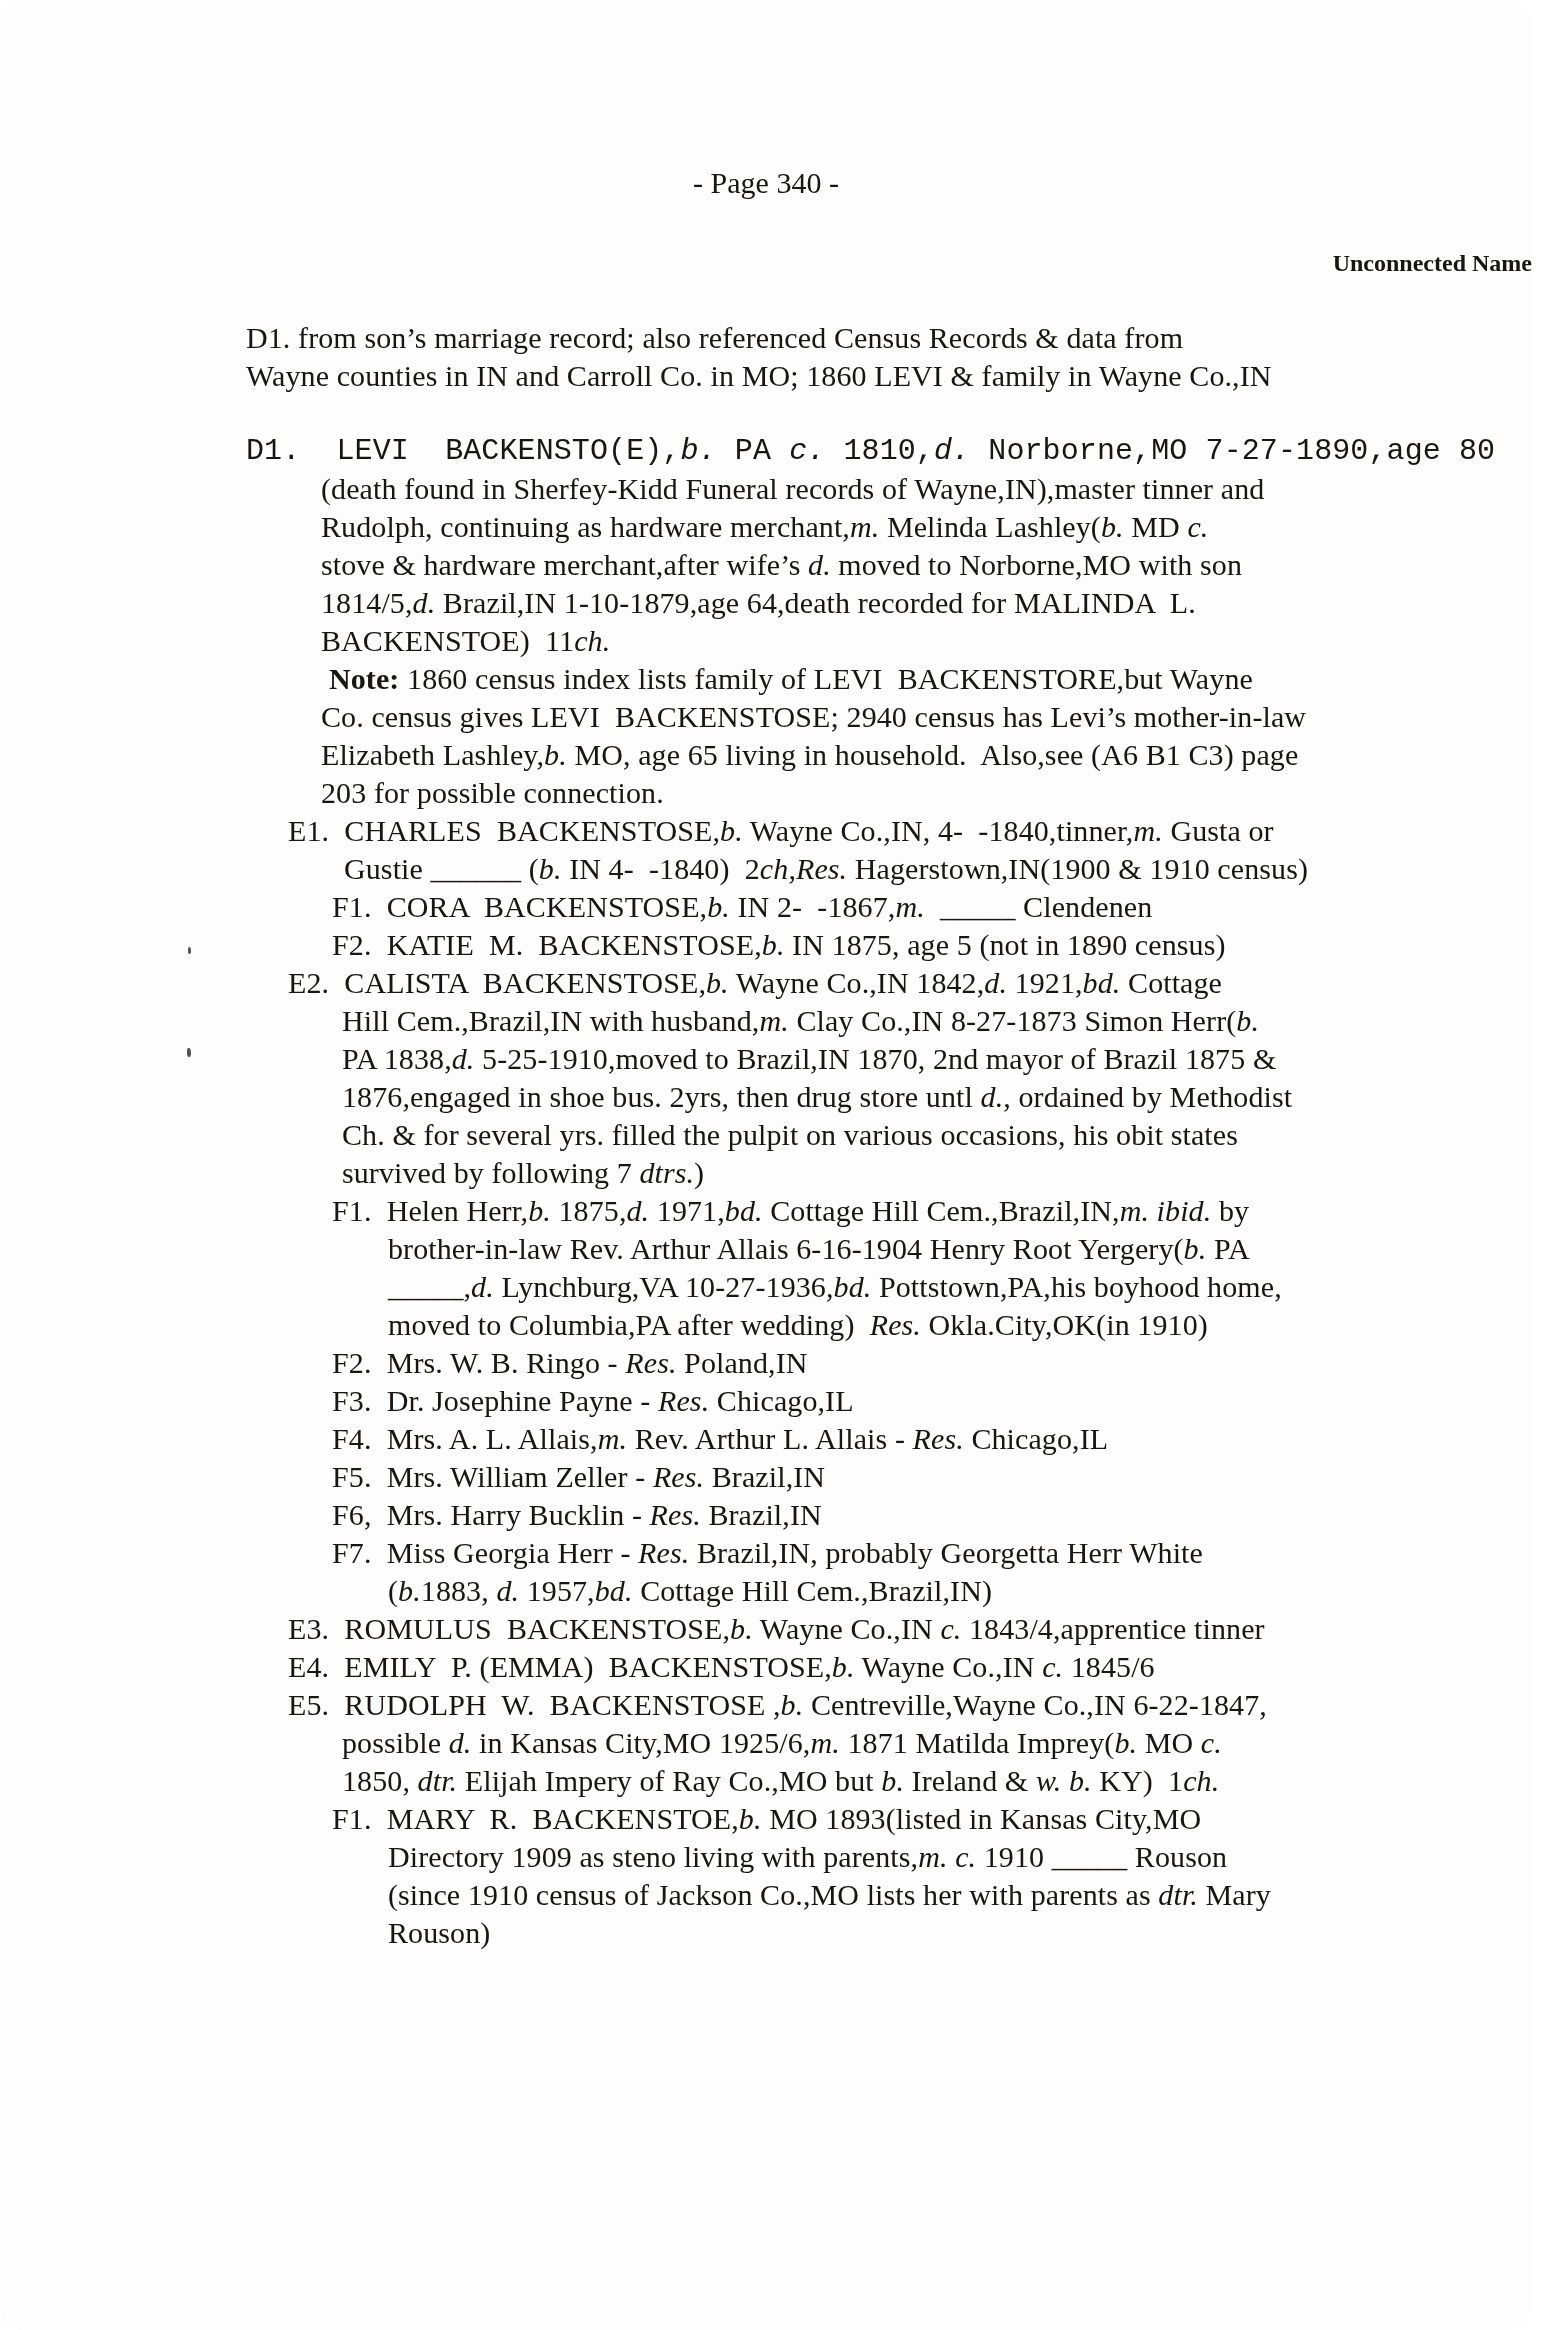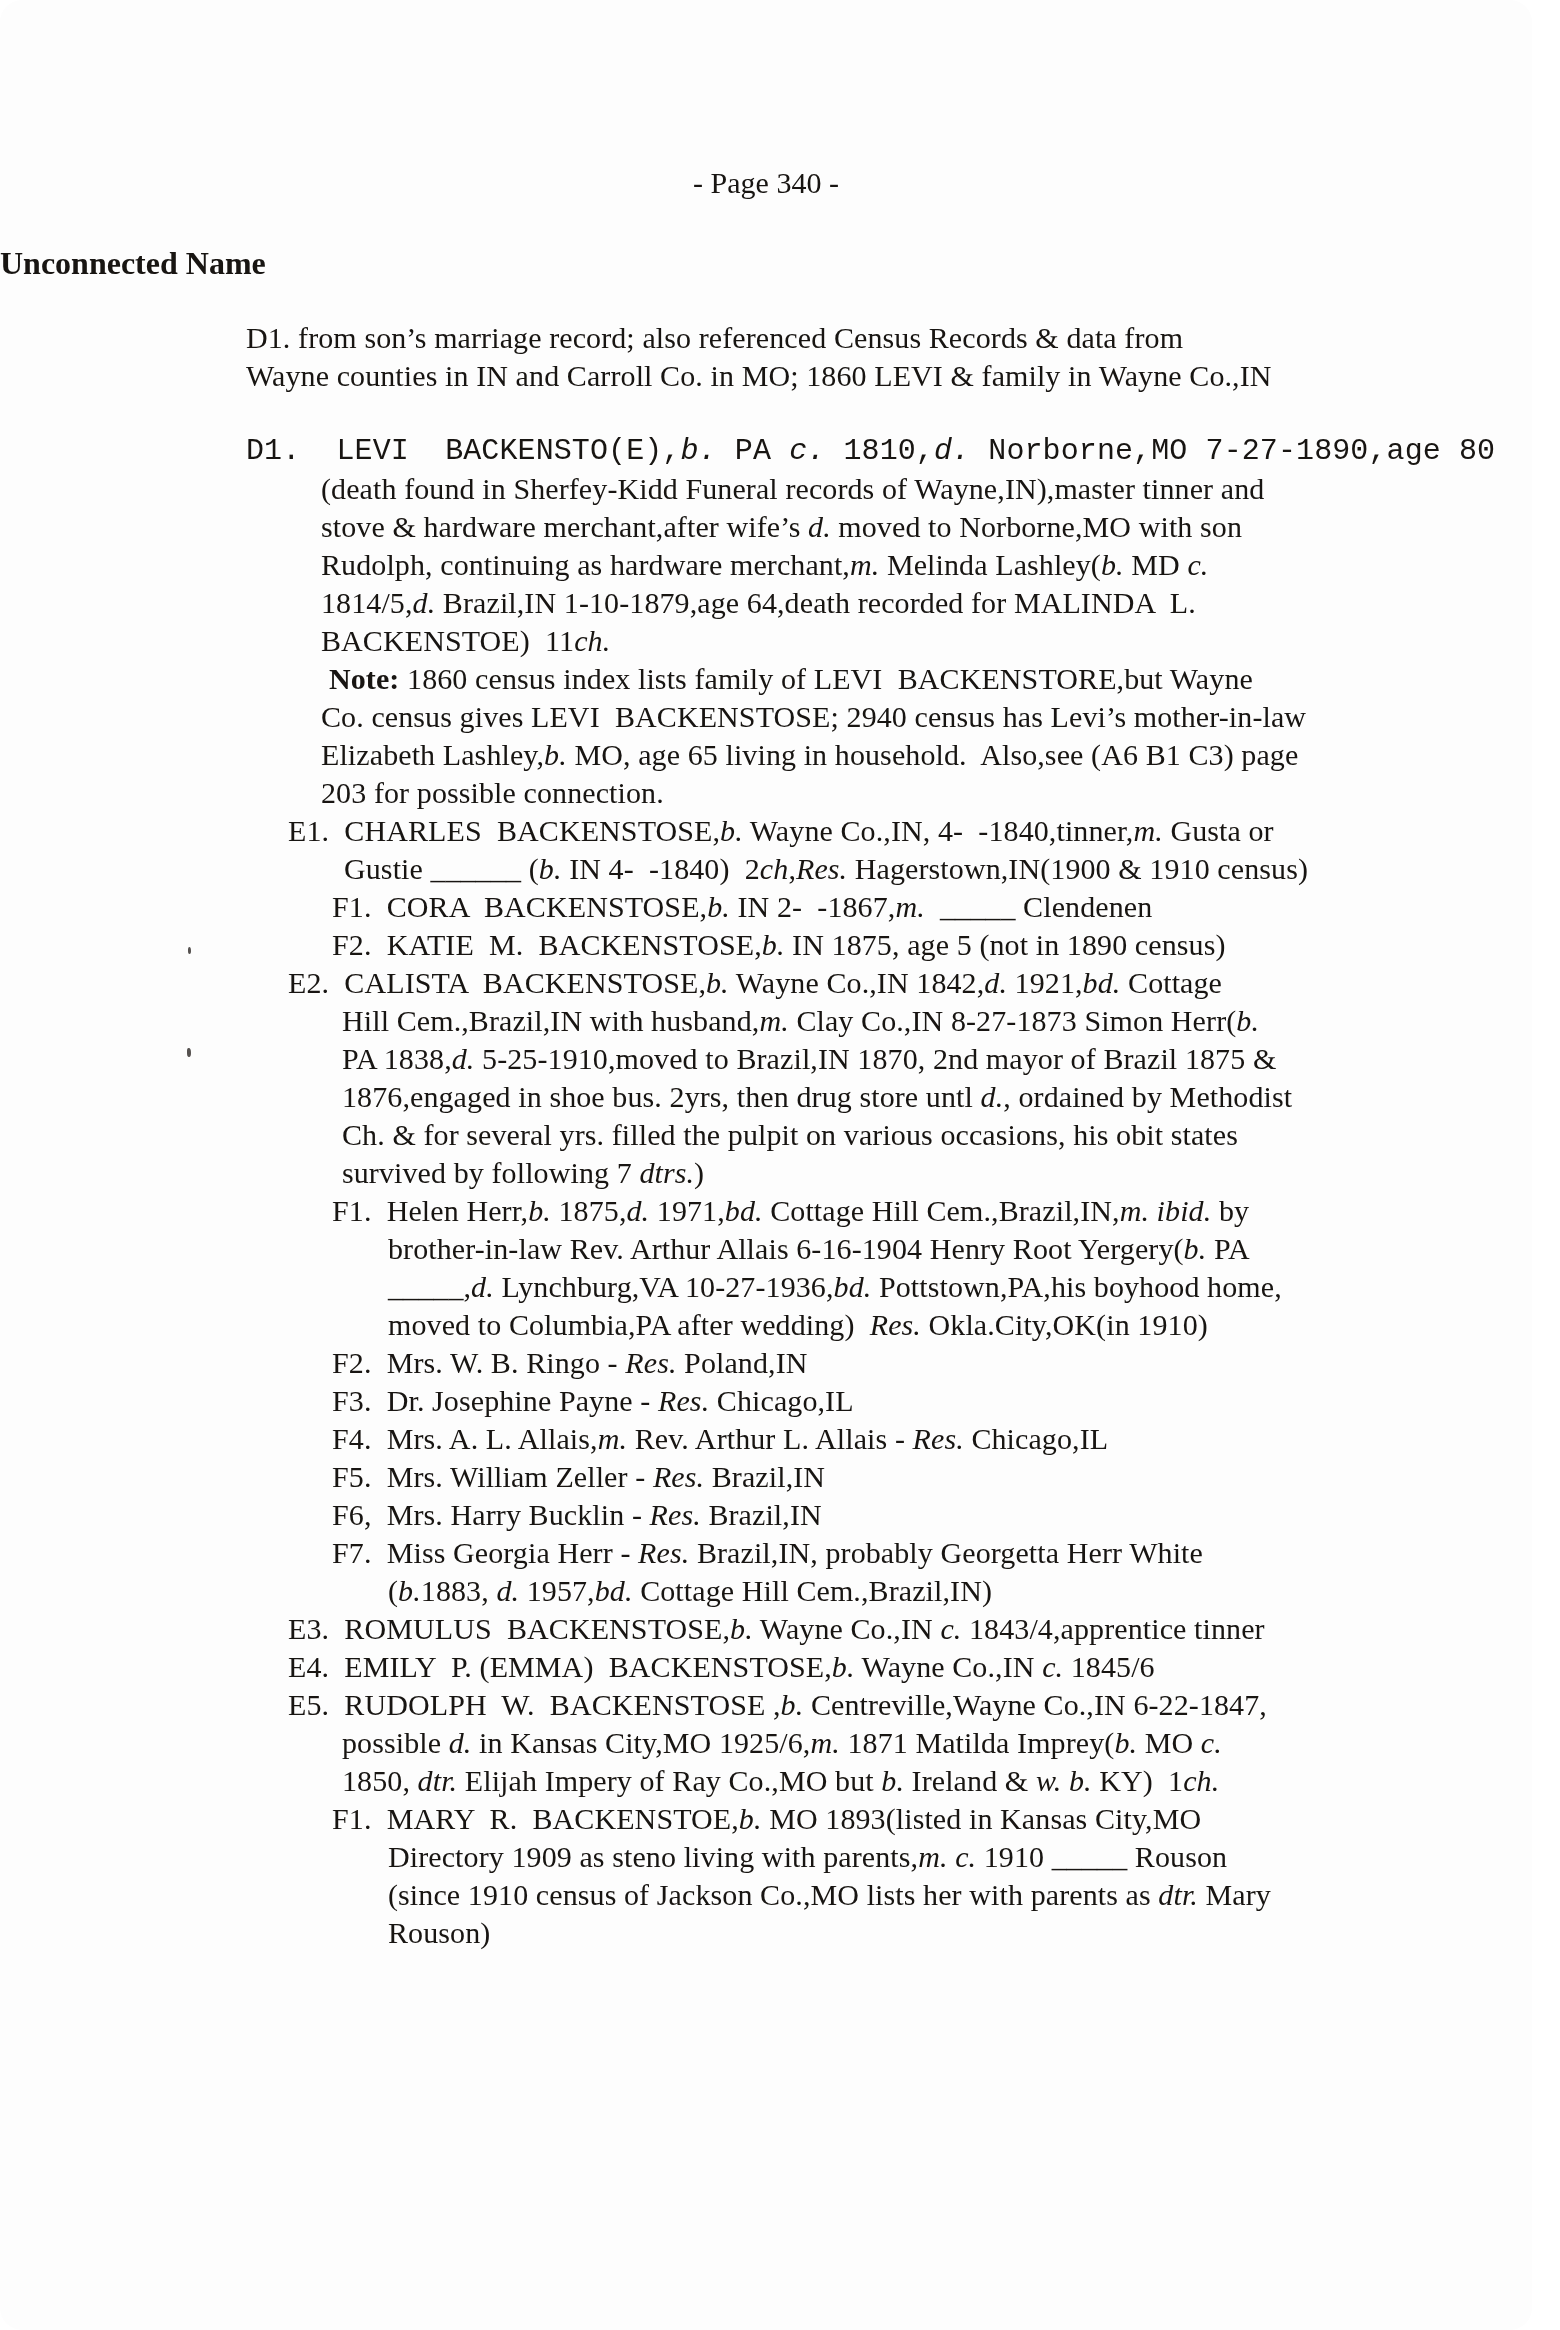--- a/index.html
+++ b/index.html
@@ -17,22 +17,22 @@
     border-radius: 22px;
   }
   .pagenum {
     padding-top: 164px;
     text-align: center;
     font-size: 30px;
     line-height: 38px;
   }
   .doc-title {
     margin-top: 42px;
-    text-align: left;
-    font-size: 32px;
+    text-align: right;
+    font-size: 24px;
     font-weight: bold;
     line-height: 38px;
   }
   .lines { margin-top: 37px; margin-left: 40px; }
   .line {
     font-size: 30px;
     line-height: 38px;
     white-space: pre-wrap;
     letter-spacing: 0.1px;
   }
@@ -63,22 +63,22 @@
 
   <div class="pagenum">- Page 340 -</div>
   <div class="doc-title">Unconnected Name</div>
 
   <div class="lines">
     <div class="line i0">D1. from son’s marriage record; also referenced Census Records &amp; data from</div>
     <div class="line i0">Wayne counties in IN and Carroll Co. in MO; 1860 LEVI &amp; family in Wayne Co.,IN</div>
 
     <div class="line i0 gap">D1.  LEVI  BACKENSTO(E),<i>b.</i> PA <i>c.</i> 1810,<i>d.</i> Norborne,MO 7-27-1890,age 80</div>
     <div class="line i0c">(death found in Sherfey-Kidd Funeral records of Wayne,IN),master tinner and</div>
+    <div class="line i0c">Rudolph, continuing as hardware merchant,<i>m.</i> Melinda Lashley(<i>b.</i> MD <i>c.</i></div>
     <div class="line i0c">stove &amp; hardware merchant,after wife’s <i>d.</i> moved to Norborne,MO with son</div>
-    <div class="line i0c">Rudolph, continuing as hardware merchant,<i>m.</i> Melinda Lashley(<i>b.</i> MD <i>c.</i></div>
     <div class="line i0c">1814/5,<i>d.</i> Brazil,IN 1-10-1879,age 64,death recorded for MALINDA  L.</div>
     <div class="line i0c">BACKENSTOE)  11<i>ch.</i></div>
     <div class="line inote"><b>Note:</b> 1860 census index lists family of LEVI  BACKENSTORE,but Wayne</div>
     <div class="line i0c">Co. census gives LEVI  BACKENSTOSE; 2940 census has Levi’s mother-in-law</div>
     <div class="line i0c">Elizabeth Lashley,<i>b.</i> MO, age 65 living in household.  Also,see (A6 B1 C3) page</div>
     <div class="line i0c">203 for possible connection.</div>
 
     <div class="line iE">E1.  CHARLES  BACKENSTOSE,<i>b.</i> Wayne Co.,IN, 4-  -1840,tinner,<i>m.</i> Gusta or</div>
     <div class="line iE1c">Gustie ______ (<i>b.</i> IN 4-  -1840)  2<i>ch</i>,<i>Res.</i> Hagerstown,IN(1900 &amp; 1910 census)</div>
 

